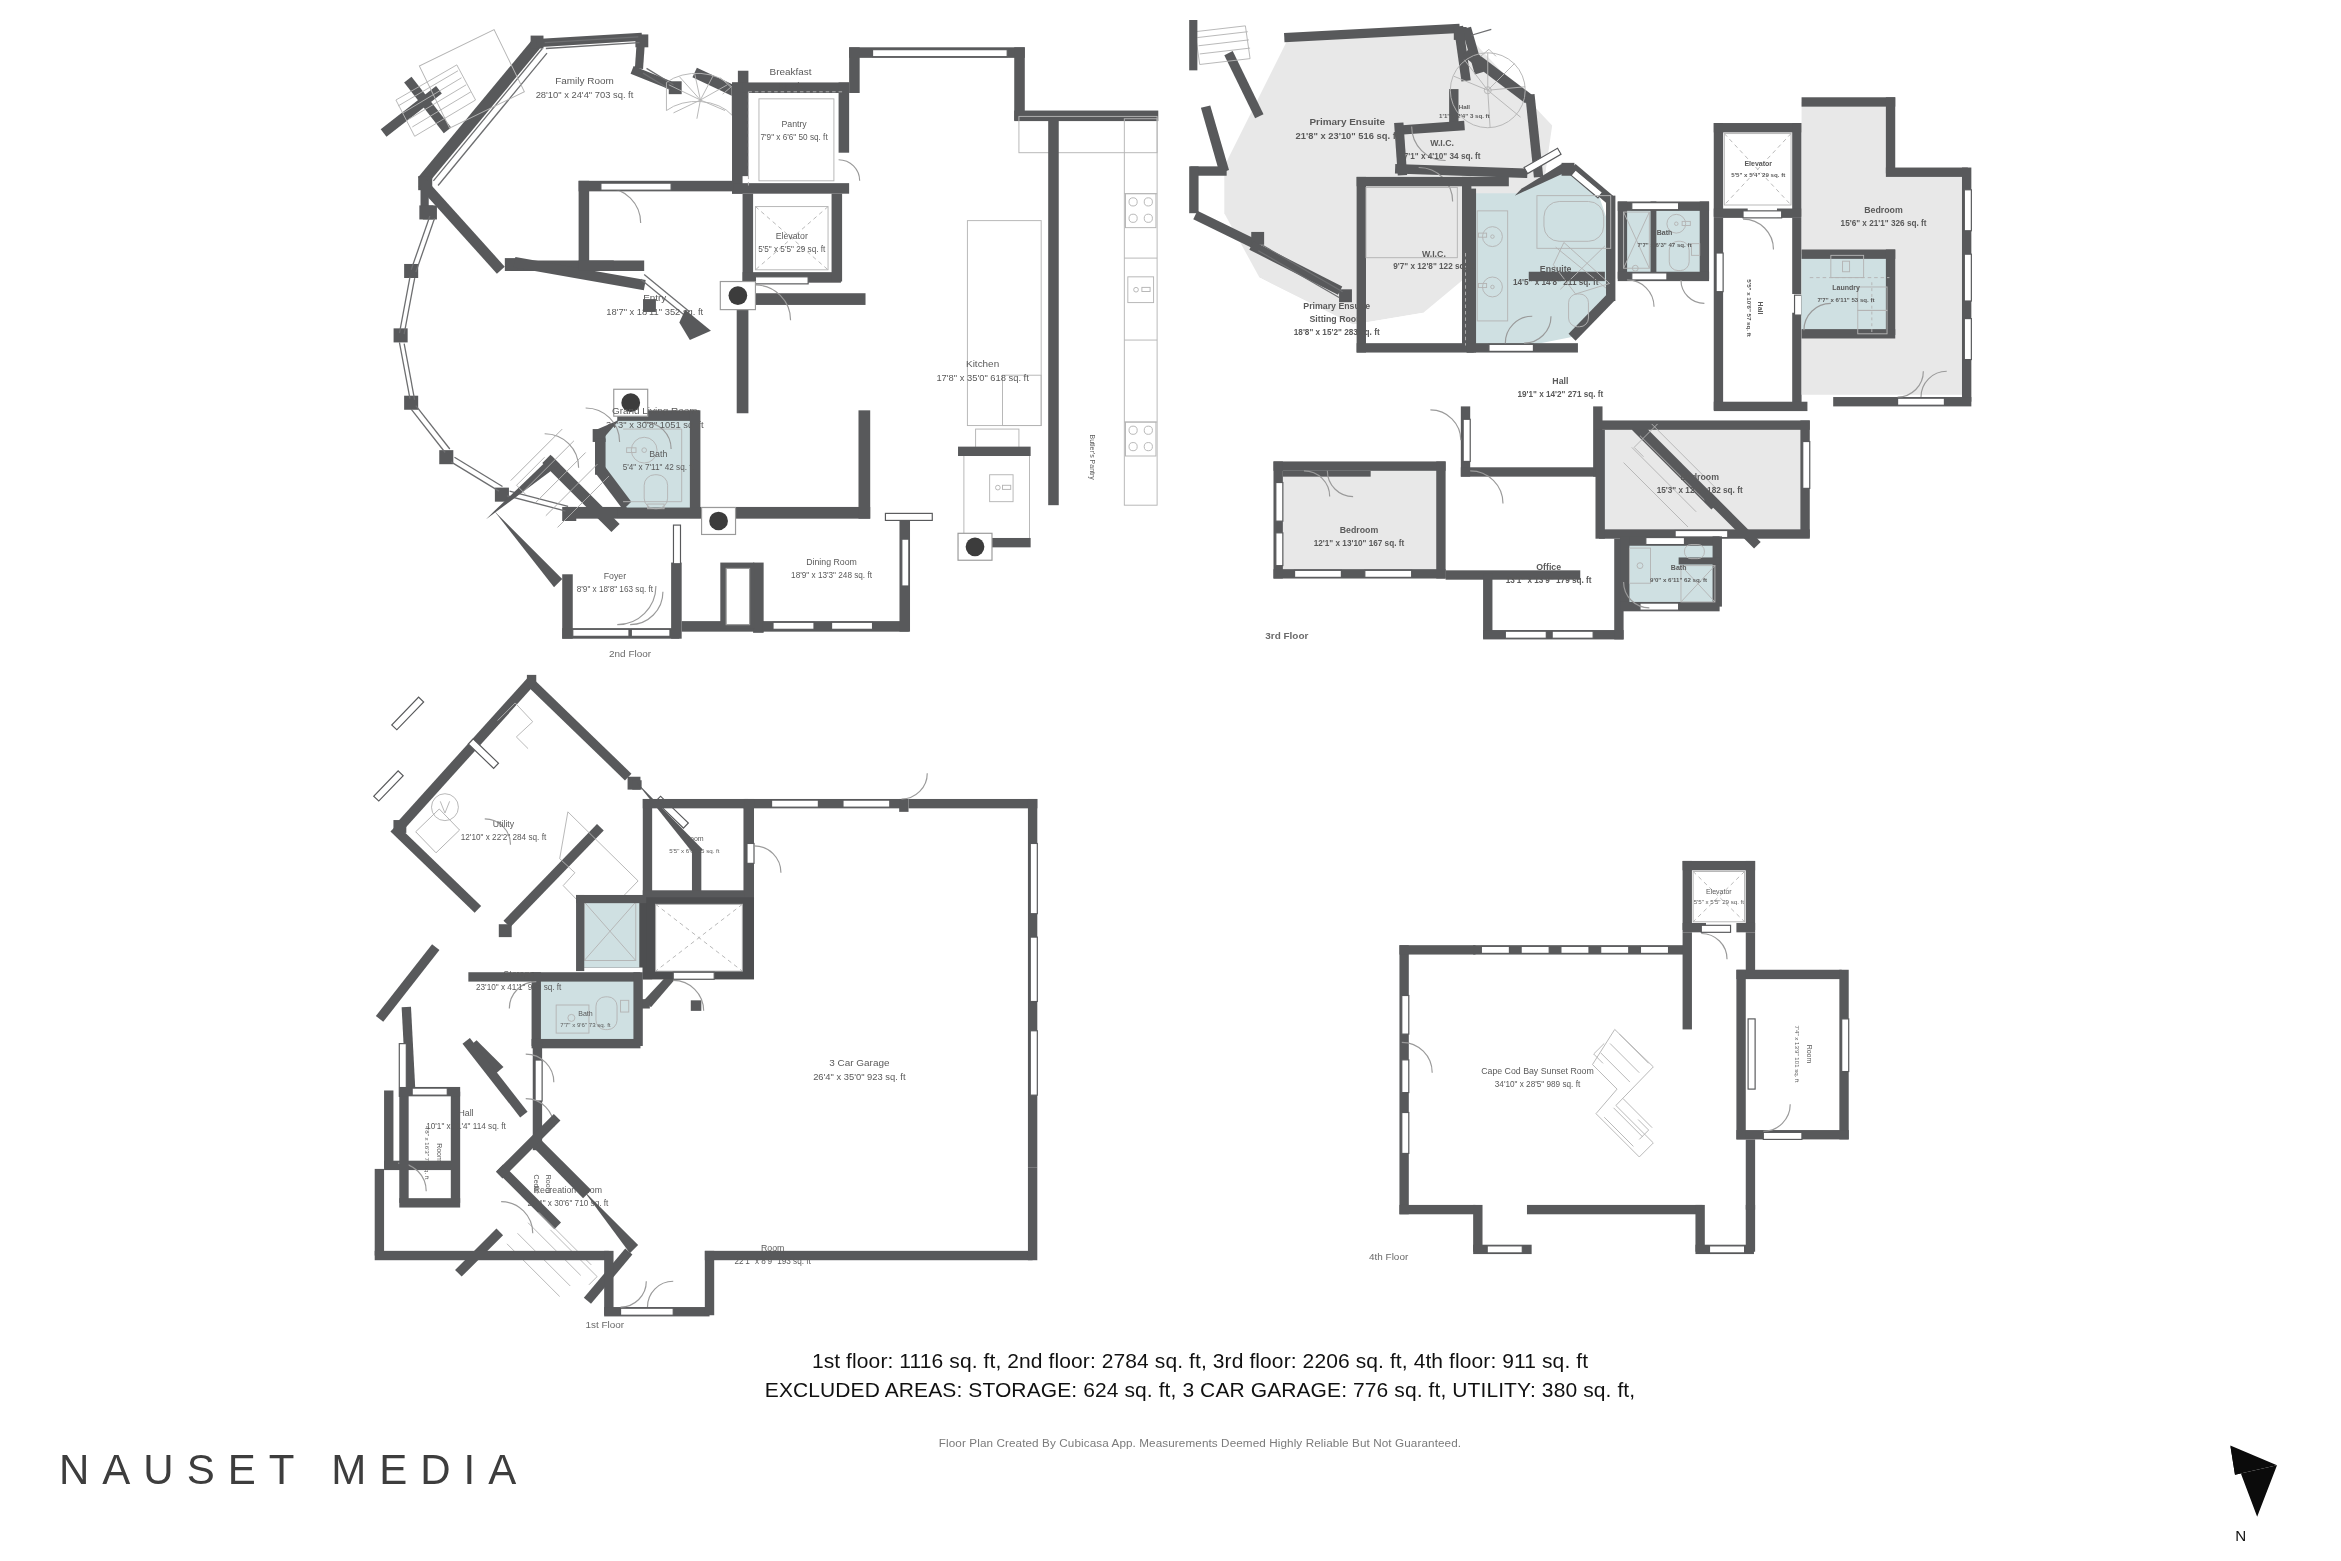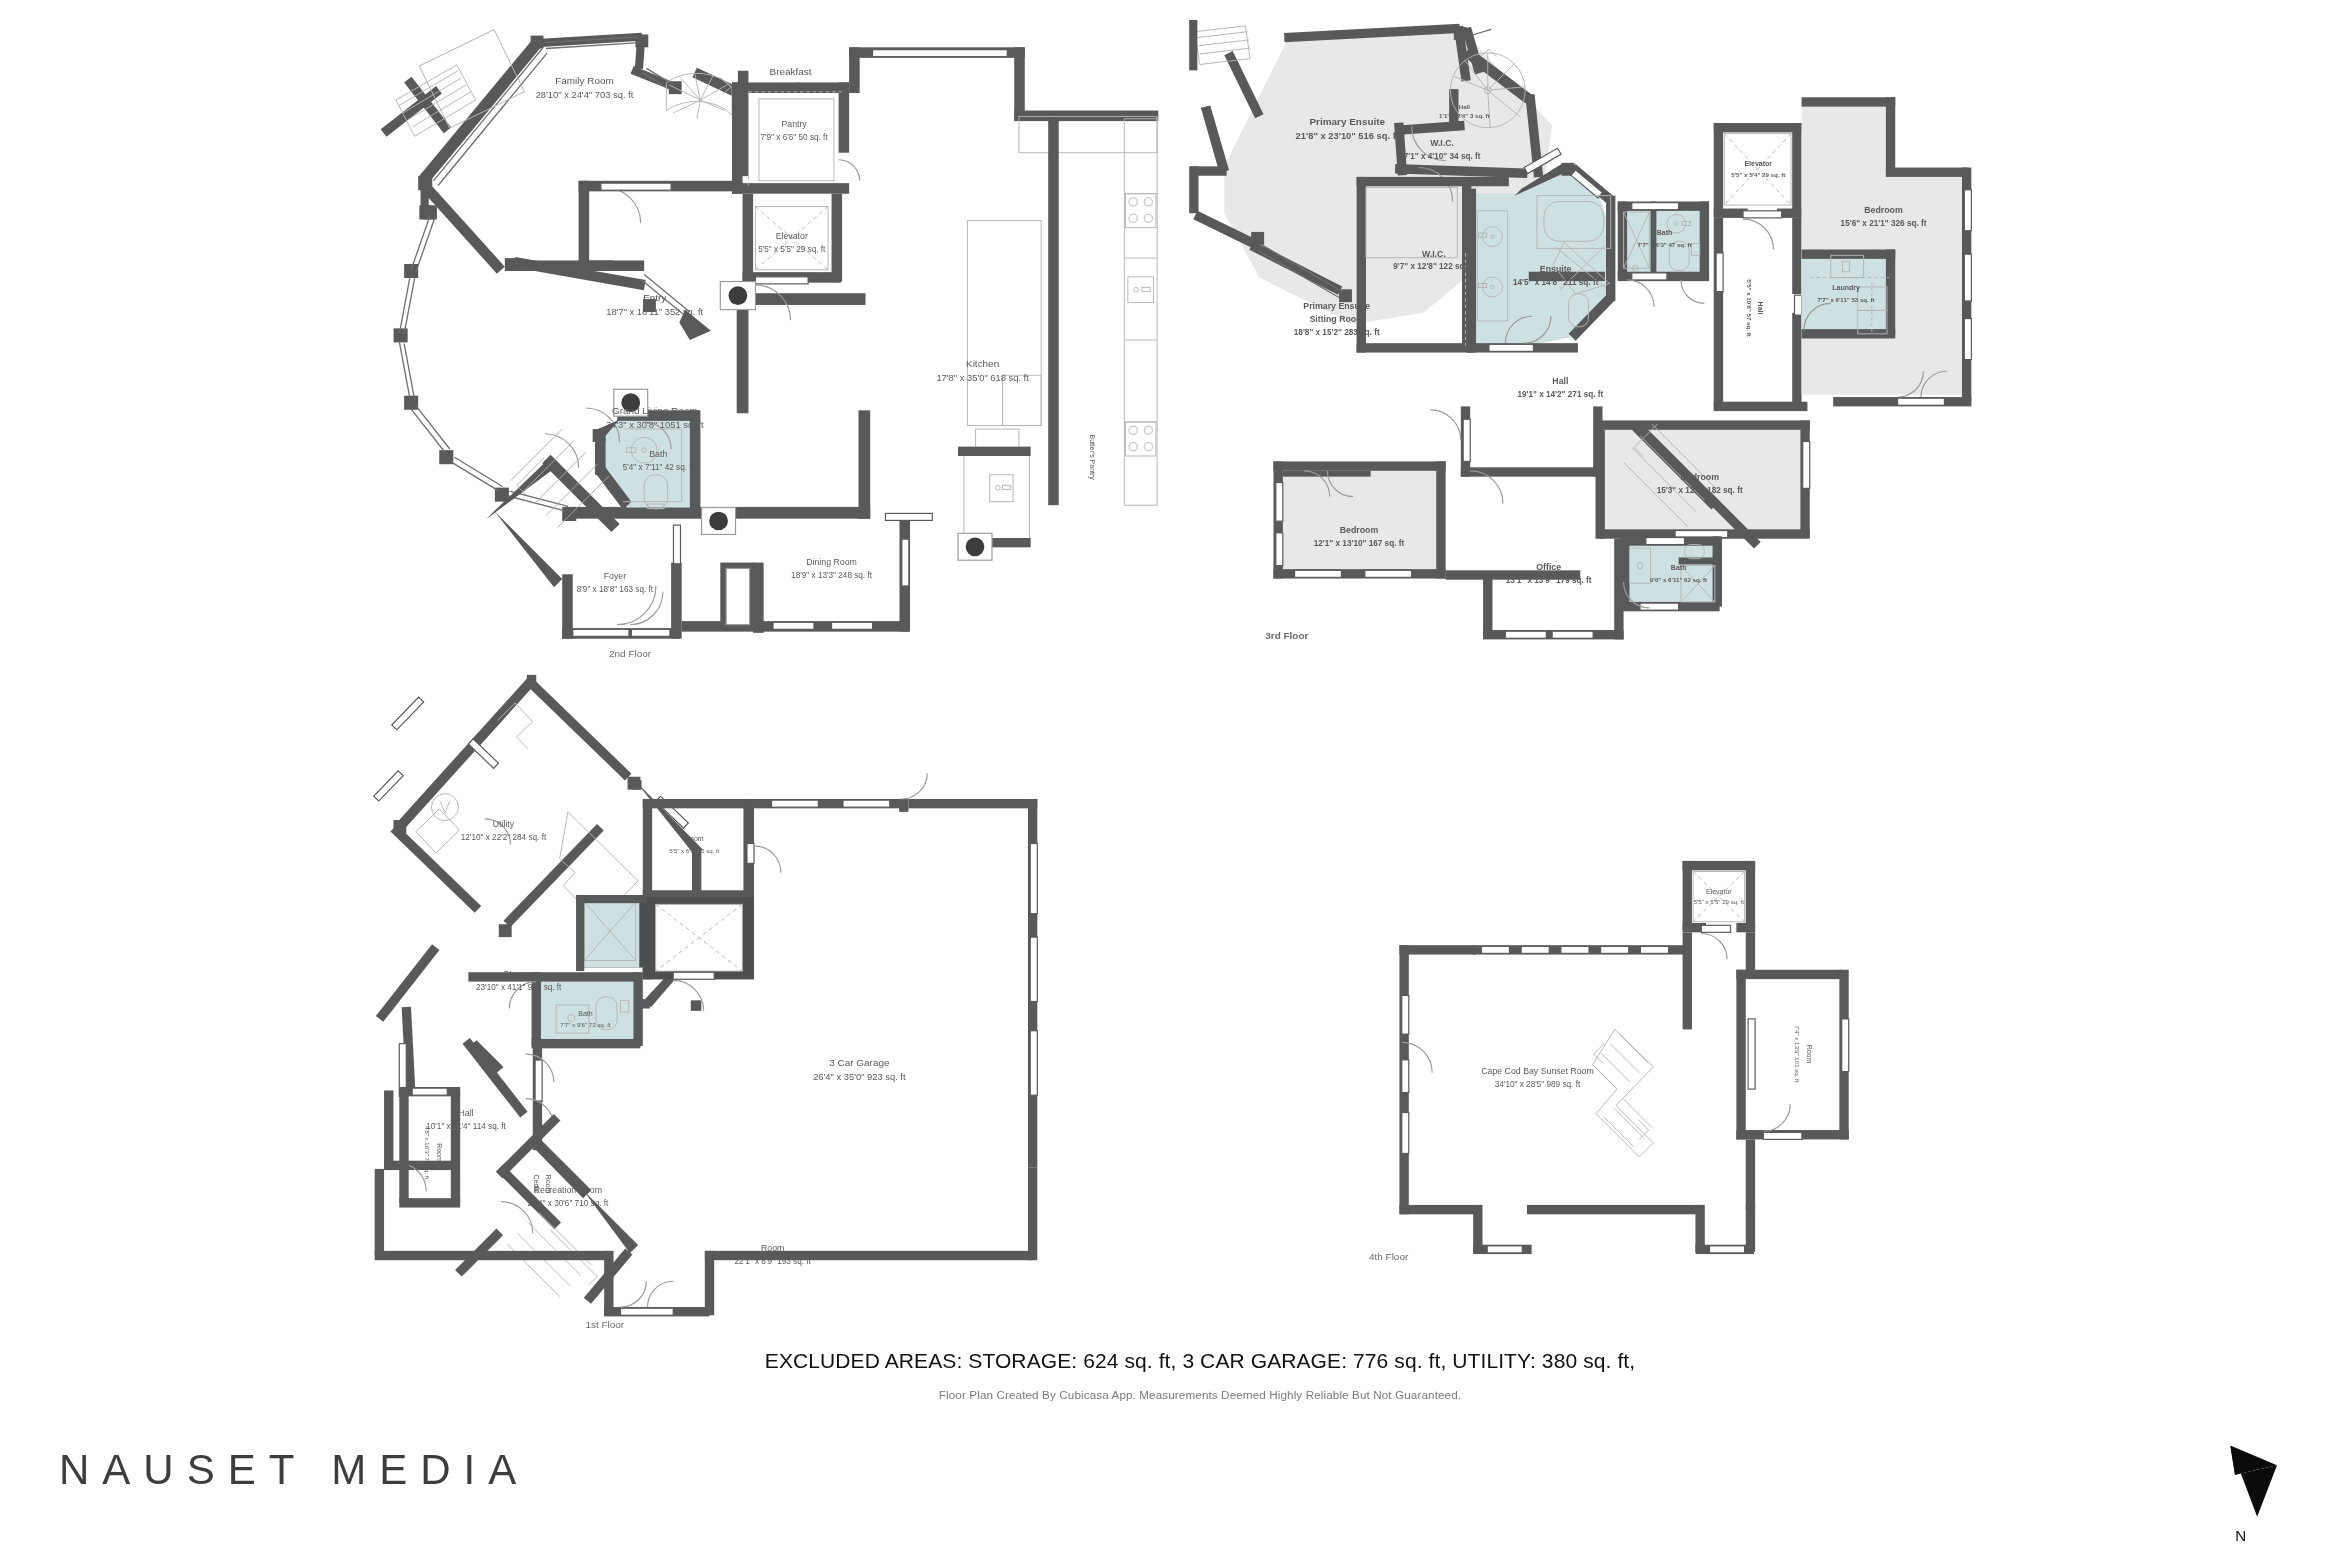--- a/index.html
+++ b/index.html
@@ -34,21 +34,21 @@
     font-size:42px;letter-spacing:13px;color:#3d3d3d;
     font-family:"Liberation Sans","DejaVu Sans",sans-serif;font-weight:400;
     white-space:nowrap;
   }
   #summary{
     position:absolute;left:644px;top:1347px;width:1112px;text-align:center;
     color:#111;
   }
   #summary .total{font-size:24.6px;font-weight:bold;line-height:1.35;letter-spacing:0.1px;}
   #summary .line{font-size:21px;line-height:1.38;letter-spacing:0.1px;}
-  #summary .credit{margin-top:12px;font-size:11.7px;color:#7a7a7a;letter-spacing:0.1px;}
+  #summary .credit{margin-top:31px;font-size:11.7px;color:#7a7a7a;letter-spacing:0.1px;}
   #compass{position:absolute;left:2207px;top:1429px;width:105px;height:117px;}
   #compass .nlab{font-size:26px;fill:#111;text-anchor:middle;font-family:"Liberation Sans",sans-serif;}
 </style>
 </head>
 <body>
 
 <div class="sheet">
 
   <div class="plan" style="left:369px;top:11.7px;text-decoration:underline;">
   <svg width="849" height="662" viewBox="0 0 1450 1130">
@@ -1007,20 +1007,21 @@
     <text class="lbl-d" x="300" y="416">34'10" x 28'5" 989 sq. ft</text>
 
     <text class="lbl-sm" x="760" y="360" transform="rotate(90 760 360)">Room</text>
     <text class="lbl-xs" x="740" y="360" transform="rotate(90 740 360)">7'4" x 13'9" 101 sq. ft</text>
 
     <text class="floor-tag" x="12" y="712">4th Floor</text>
   </svg>
   </div>
 
   <div id="summary">
+    <div class="line">1st floor: 1116 sq. ft, 2nd floor: 2784 sq. ft, 3rd floor: 2206 sq. ft, 4th floor: 911 sq. ft</div>
     <div class="line">EXCLUDED AREAS: STORAGE: 624 sq. ft, 3 CAR GARAGE: 776 sq. ft, UTILITY: 380 sq. ft,</div>
     <div class="credit">Floor Plan Created By Cubicasa App. Measurements Deemed Highly Reliable But Not Guaranteed.</div>
   </div>
 
   <div id="logo">NAUSET MEDIA</div>
 
   <svg id="compass" viewBox="0 0 180 200">
     <polygon points="40,28 86,150 120,62 48,78" fill="#0b0b0b"></polygon>
     <polygon points="40,28 48,78 120,62" fill="#0b0b0b"></polygon>
     <text class="nlab" x="58" y="192">N</text>

